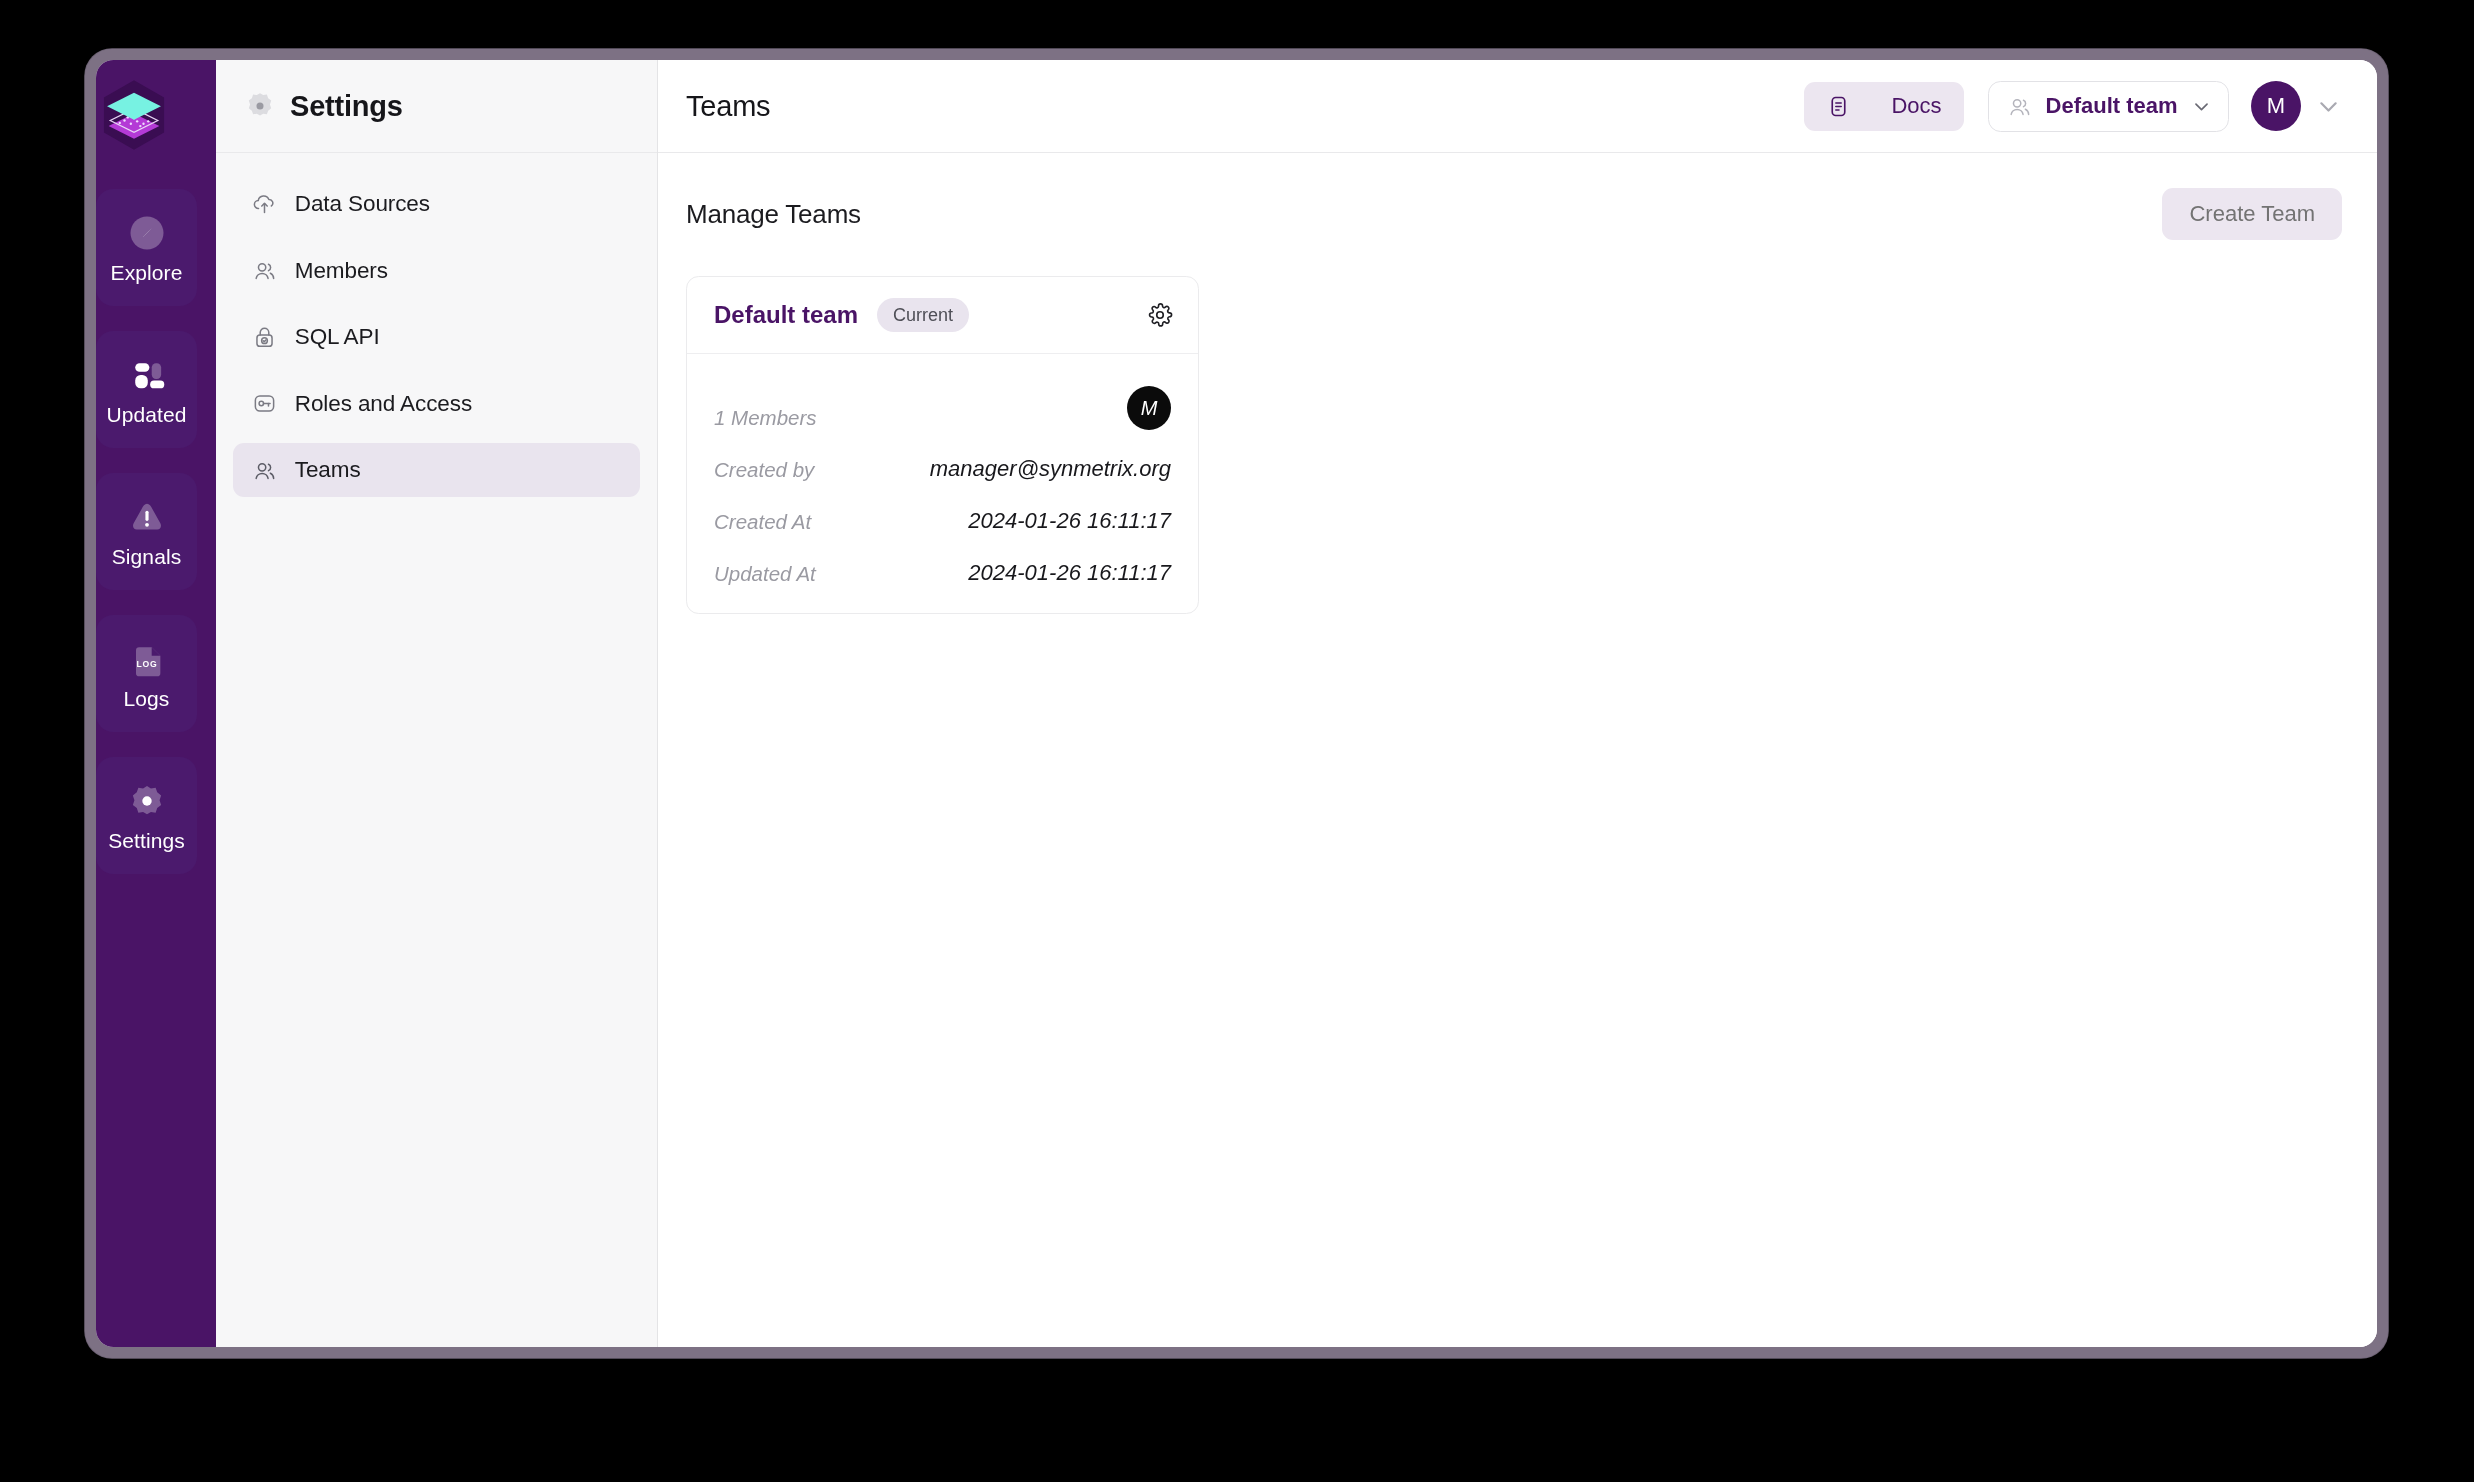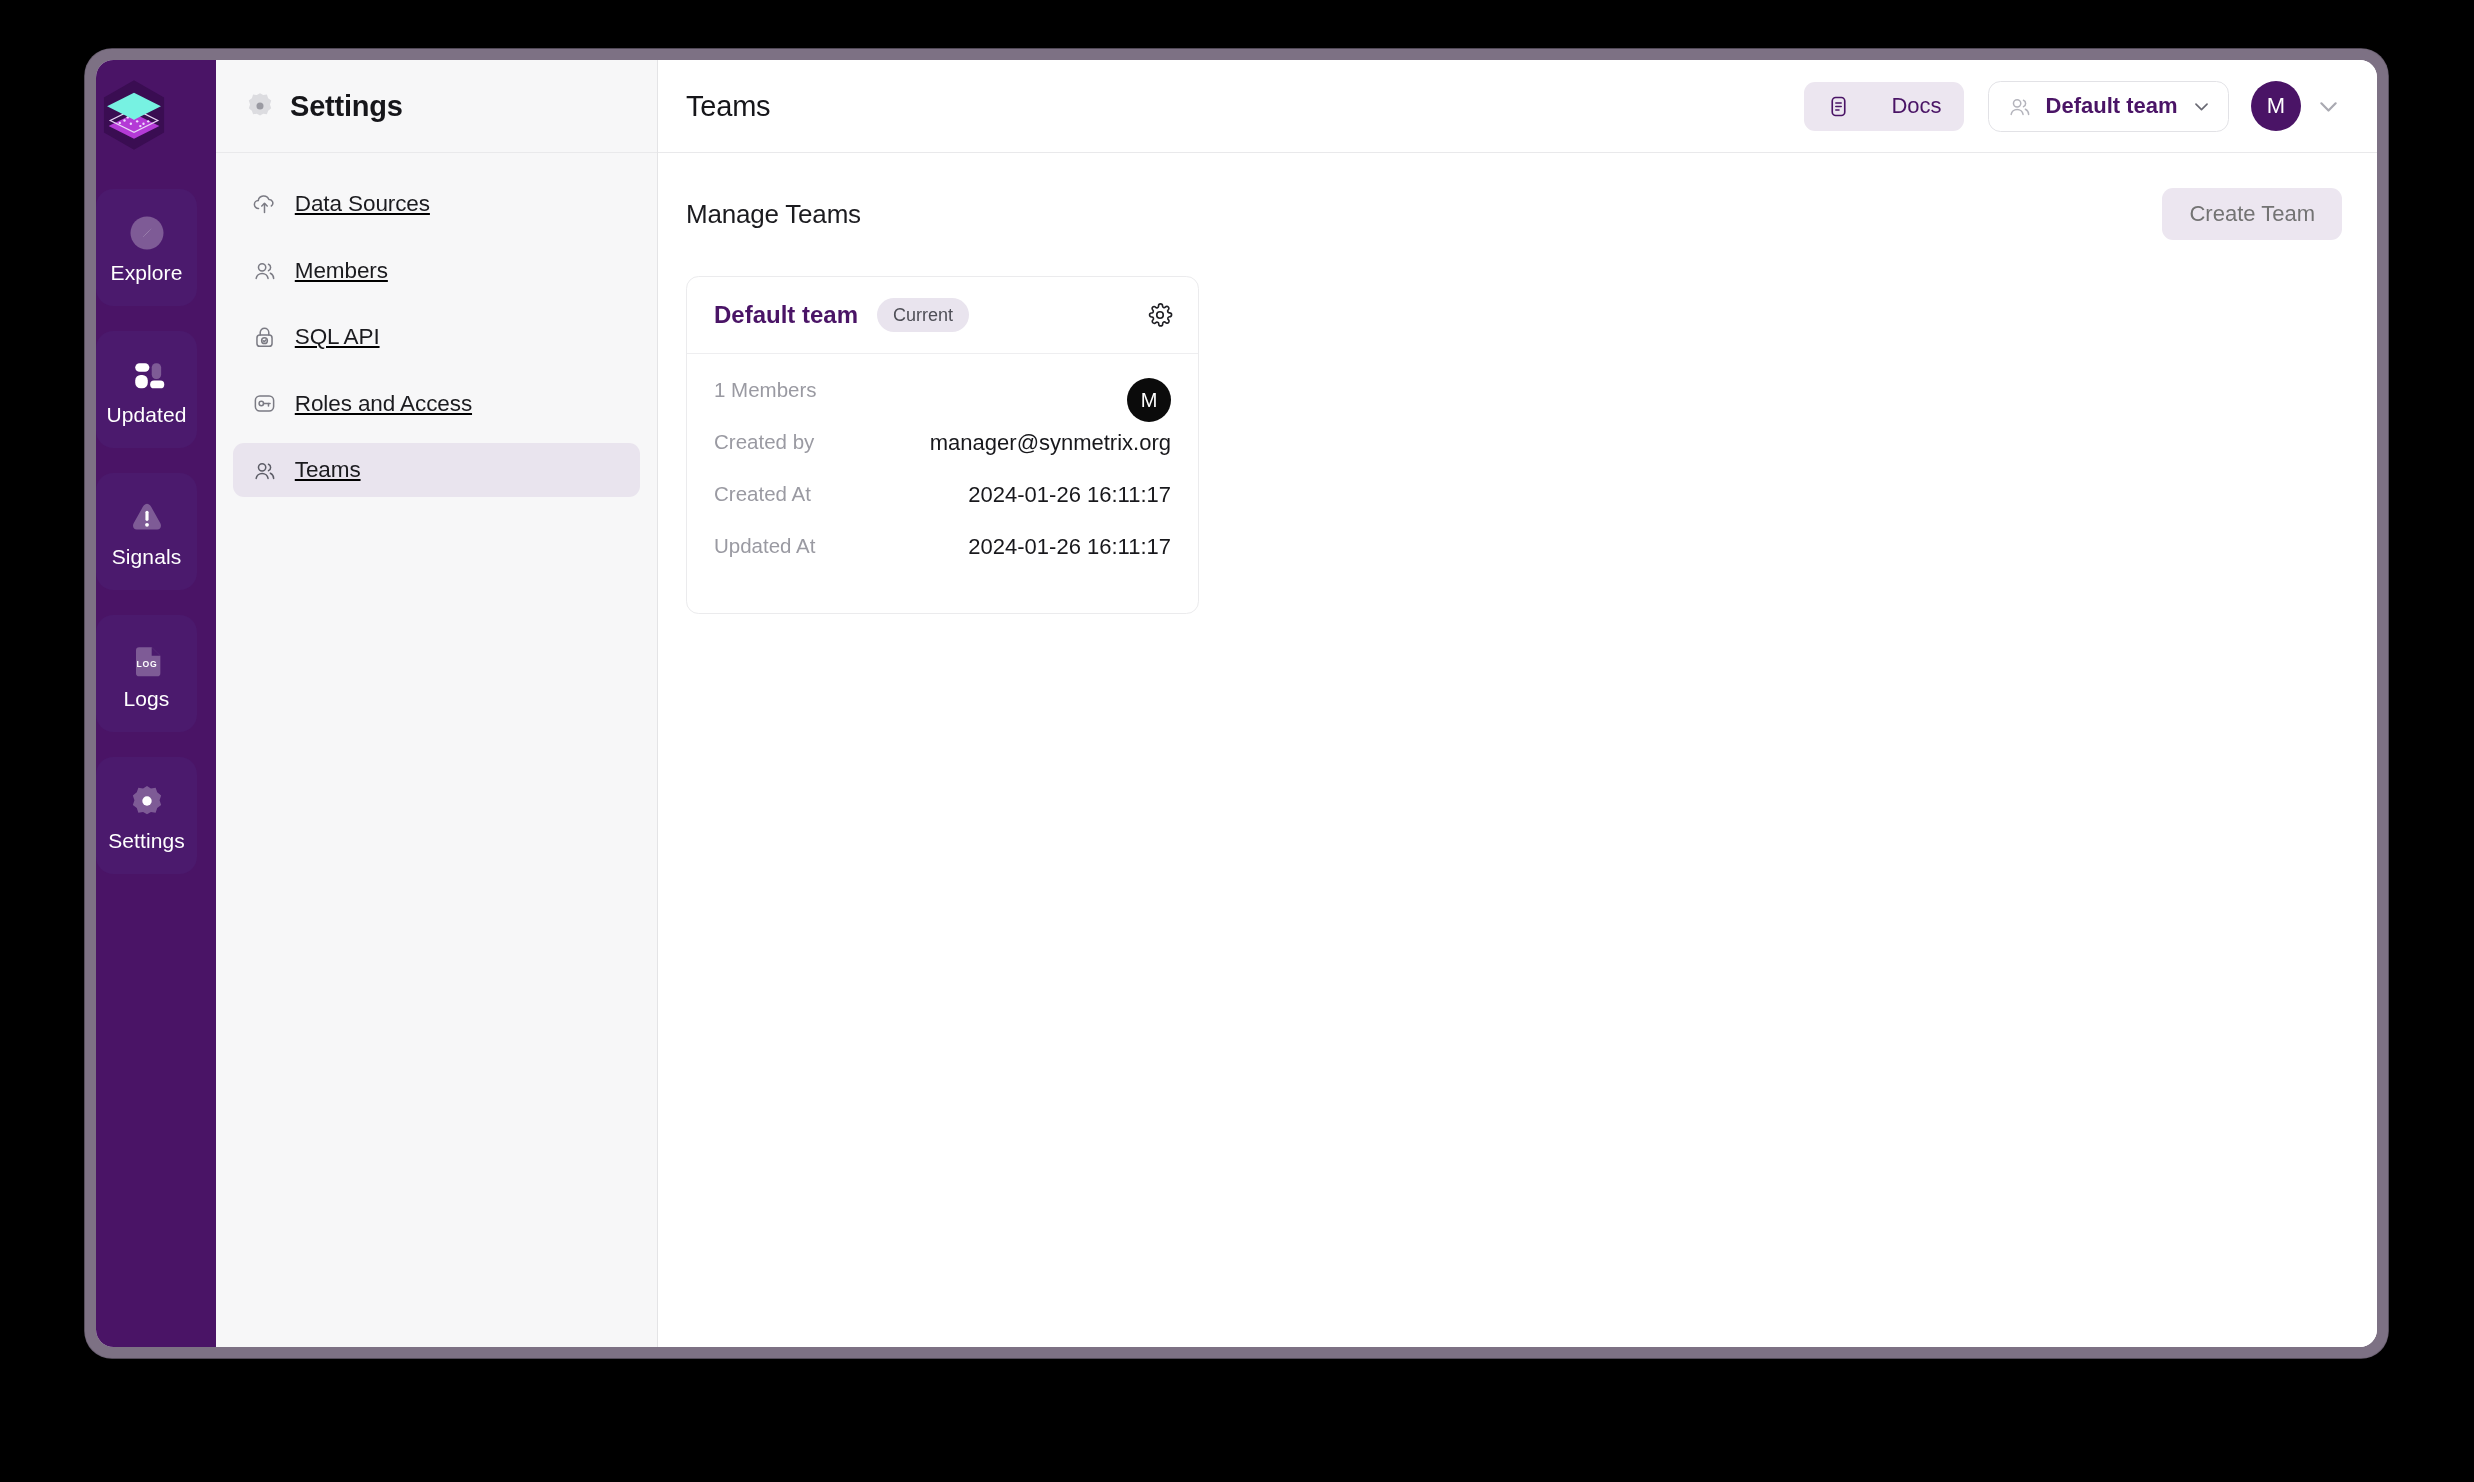--- a/index.html
+++ b/index.html
@@ -104,21 +104,20 @@
   }
   .nav-item {
     display: flex;
     align-items: center;
     height: 54px;
     border-radius: 11px;
     padding-left: 17.4px;
     box-sizing: border-box;
     cursor: pointer;
     margin-bottom: 12.6px;
-    text-decoration: underline;
   }
   .nav-item.active { background: #e9e4ee; }
   .nav-item .nav-icon {
     width: 28px; height: 28px;
     flex: 0 0 28px;
     display: flex; align-items: center; justify-content: center;
     margin-right: 16px;
   }
   .nav-item .nav-label {
     font-size: 22.5px;
@@ -259,22 +258,23 @@
   #team-card-gear {
     margin-left: auto;
     display: flex;
     cursor: pointer;
   }
   #team-card-body {
     padding: 24px 27px 27px 27px;
   }
   .card-row {
     display: flex;
-    align-items: flex-start;
+    align-items: flex-end;
     min-height: 52px;
+    font-style: italic;
   }
   .card-row .row-label {
     color: #9a9aa2;
     font-size: 20.5px;
     flex: 0 0 auto;
   }
   .card-row .row-value {
     margin-left: auto;
     color: #18181c;
     font-size: 22px;

